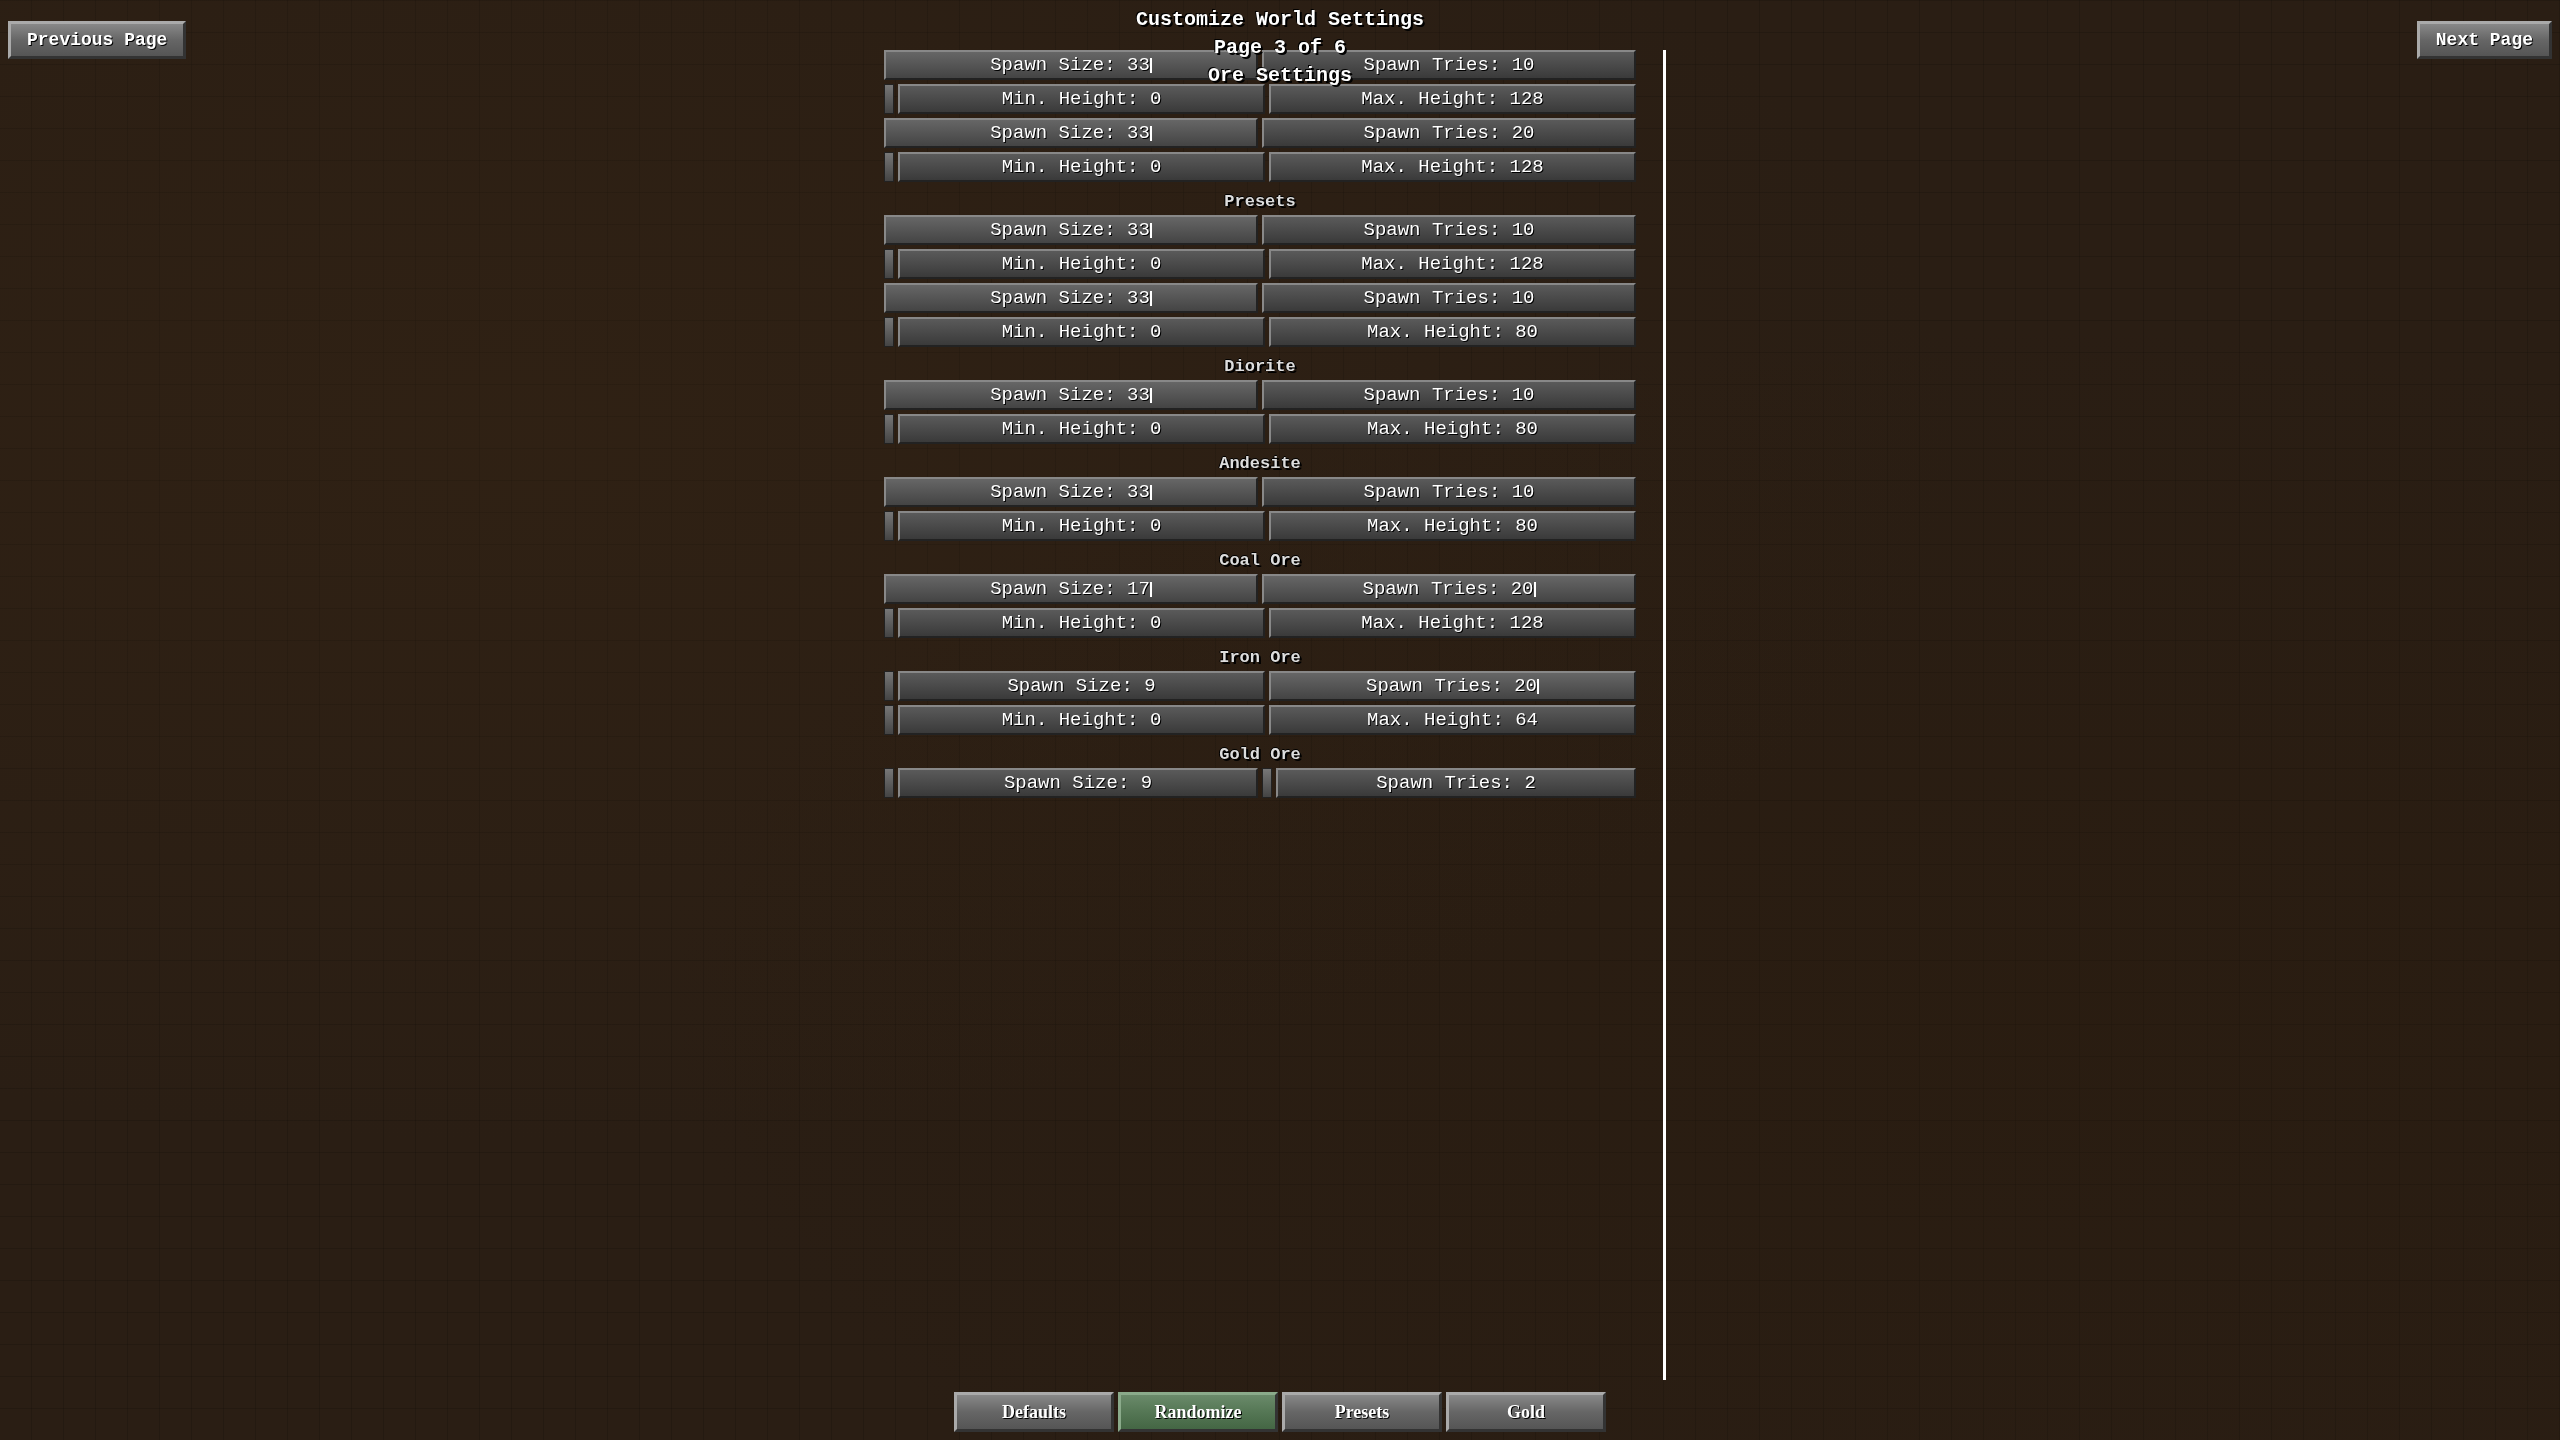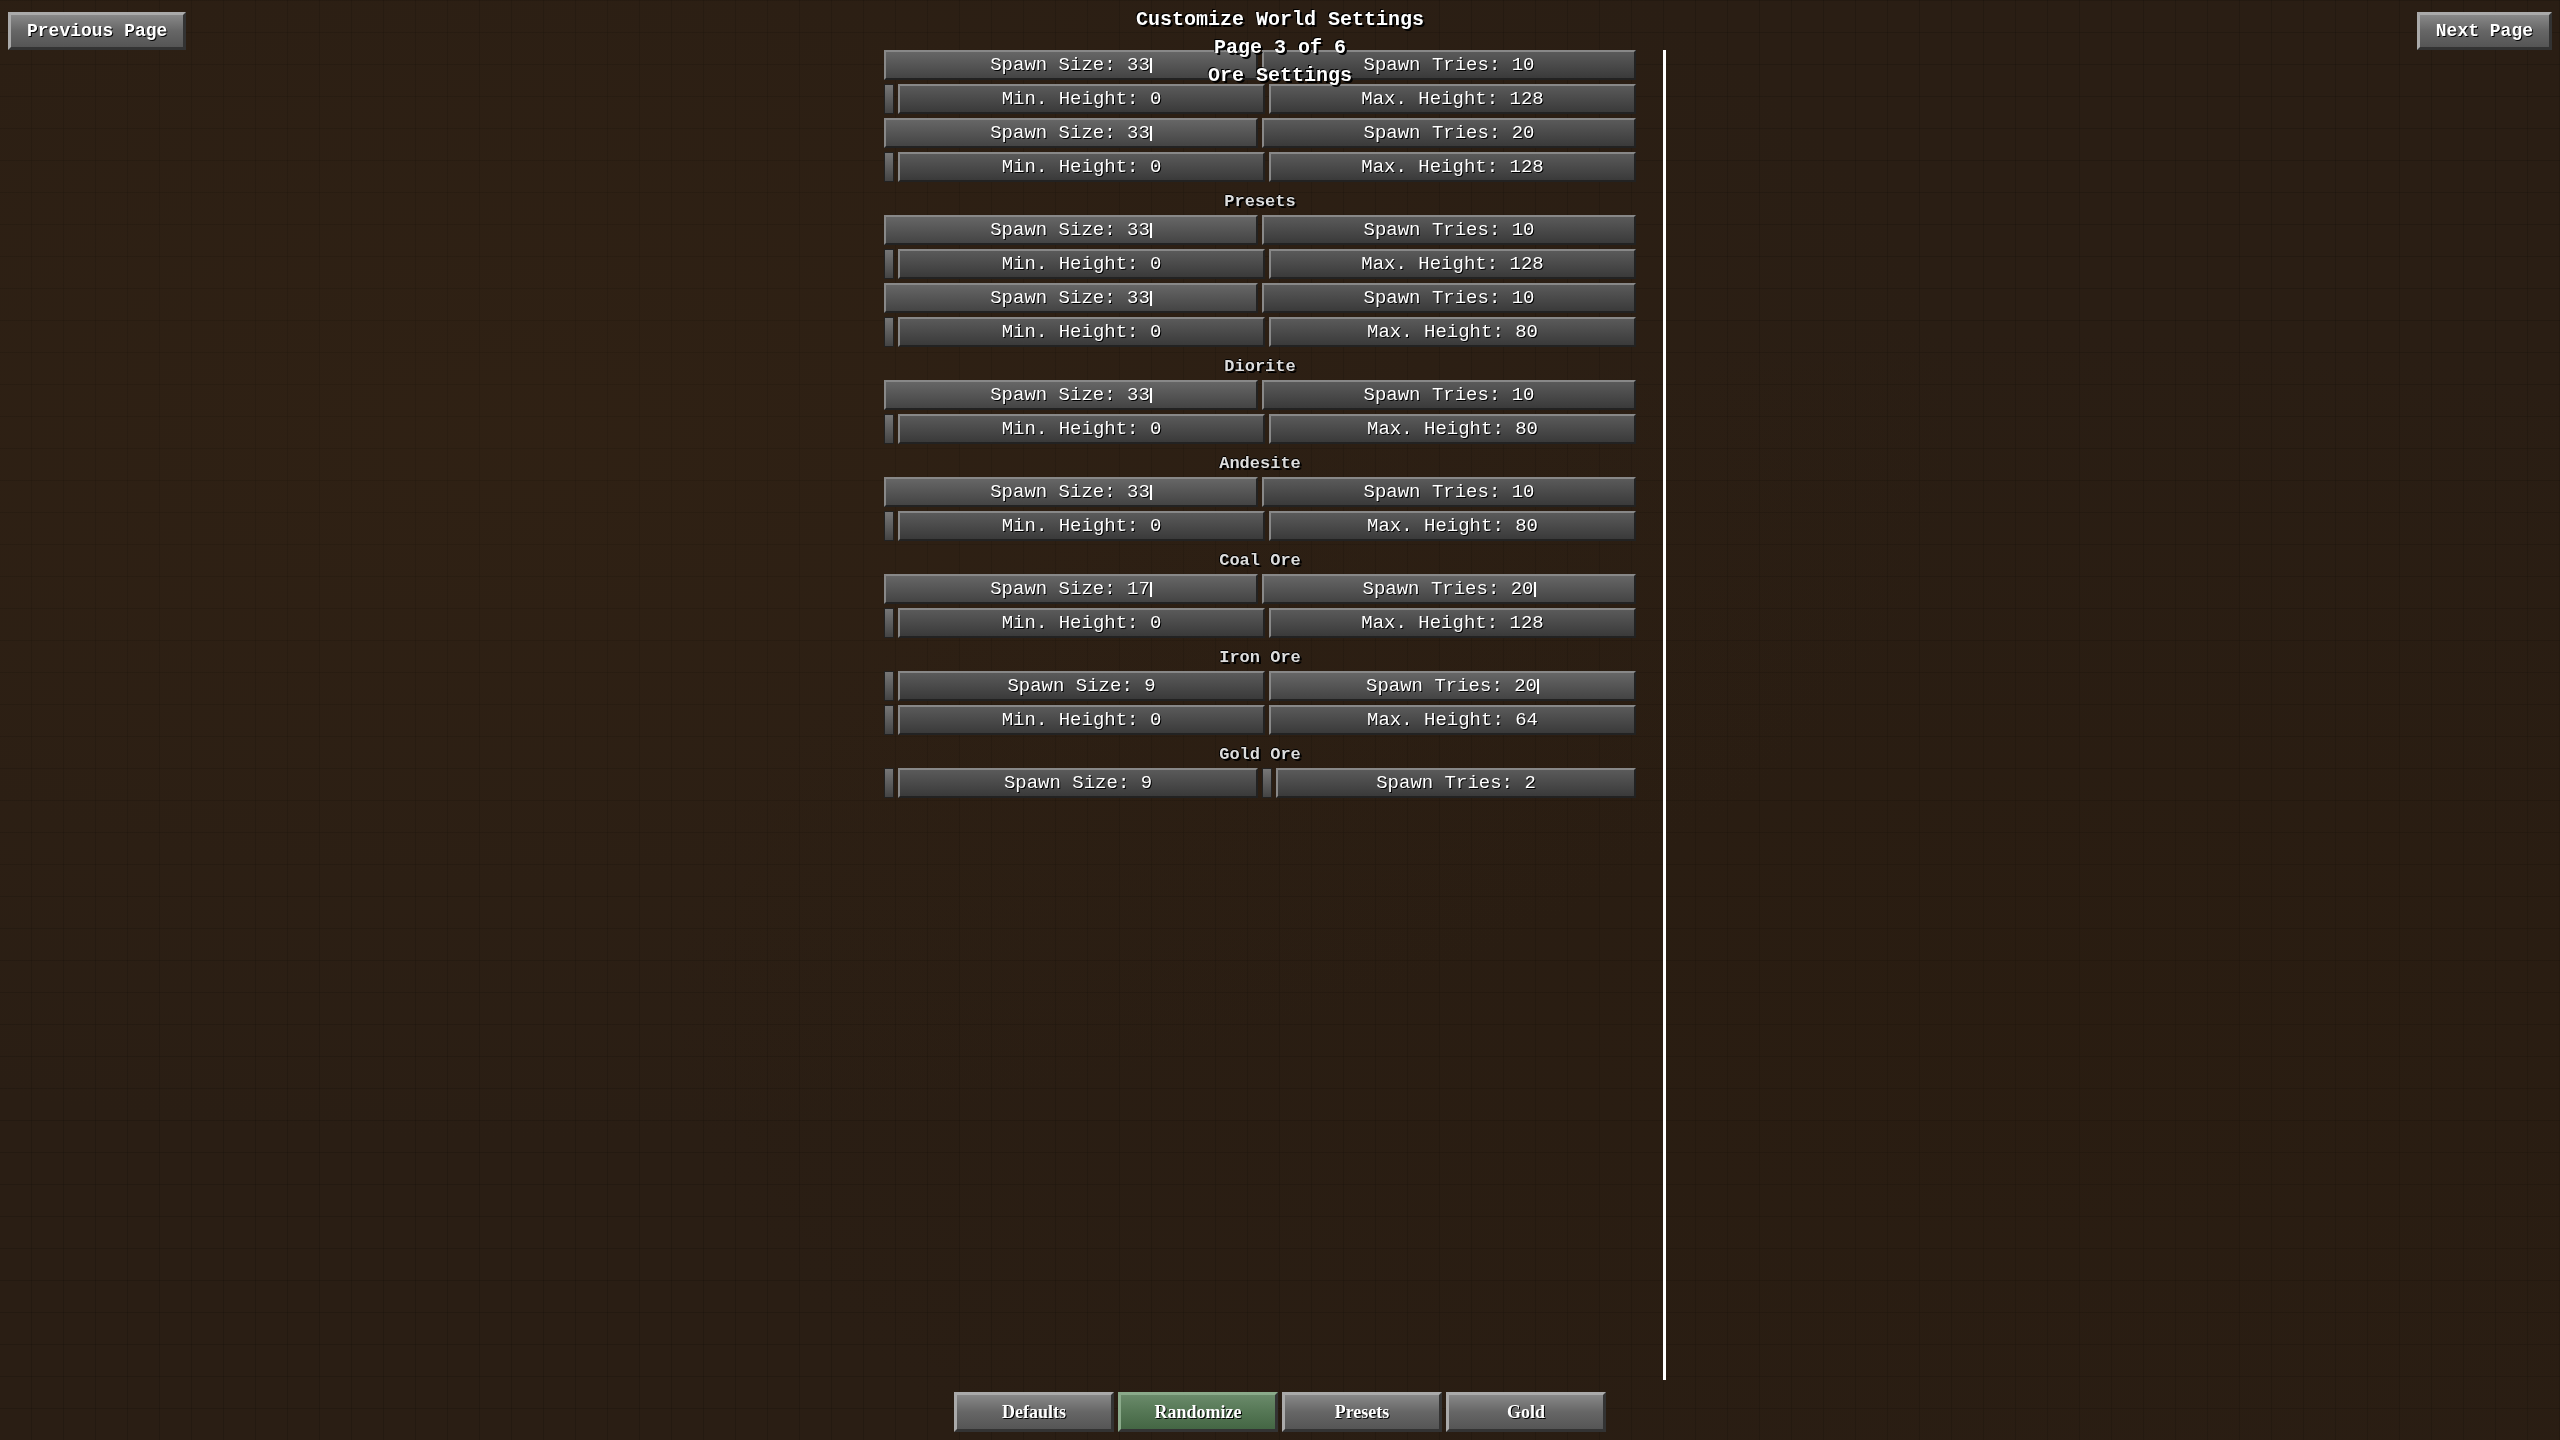--- a/index.html
+++ b/index.html
@@ -54,21 +54,21 @@
       font-size: 20px;
       font-weight: bold;
       color: #fff;
       text-shadow: 2px 2px 0 #000, -1px -1px 0 #000;
       line-height: 1.4;
     }
 
     
     .nav-btn {
       position: absolute;
-      top: 12px;
+      top: 21px;
       padding: 6px 16px;
       font-family: 'Courier New', monospace;
       font-size: 18px;
       font-weight: bold;
       color: #fff;
       text-shadow: 1px 1px 0 #000;
       cursor: pointer;
       border: none;
       background: linear-gradient(180deg, #888 0%, #666 50%, #555 100%);
       border-top: 3px solid #aaa;

